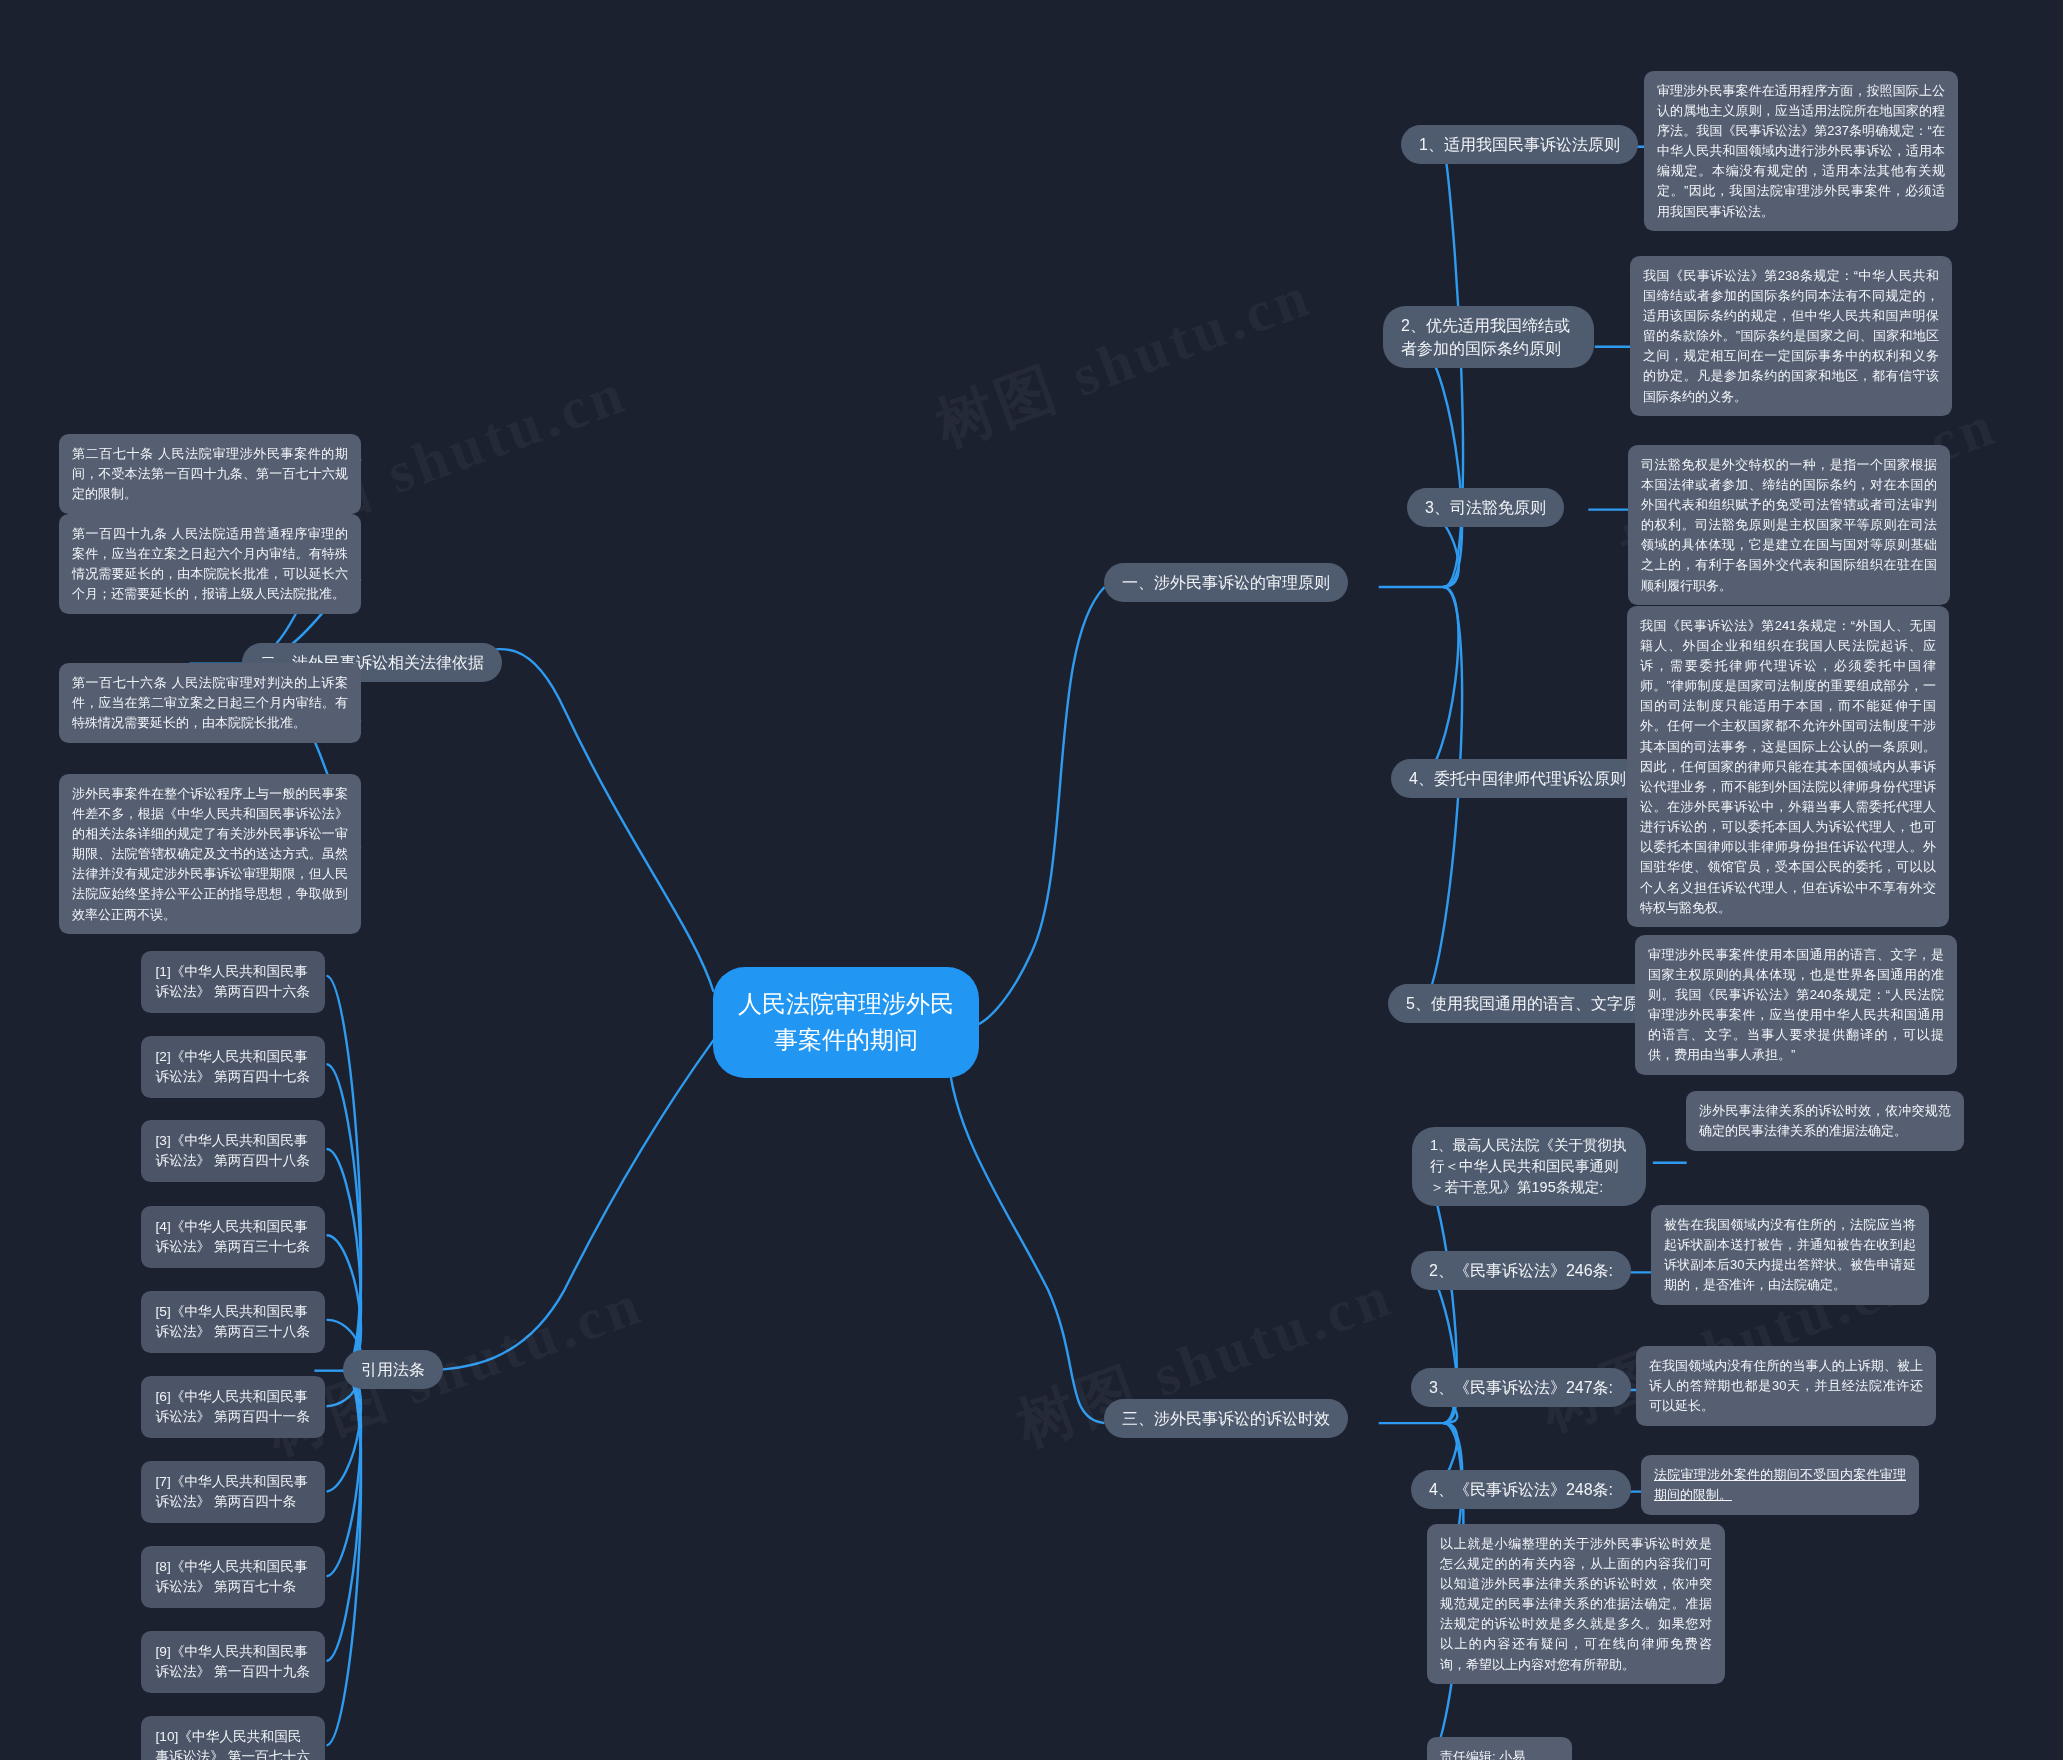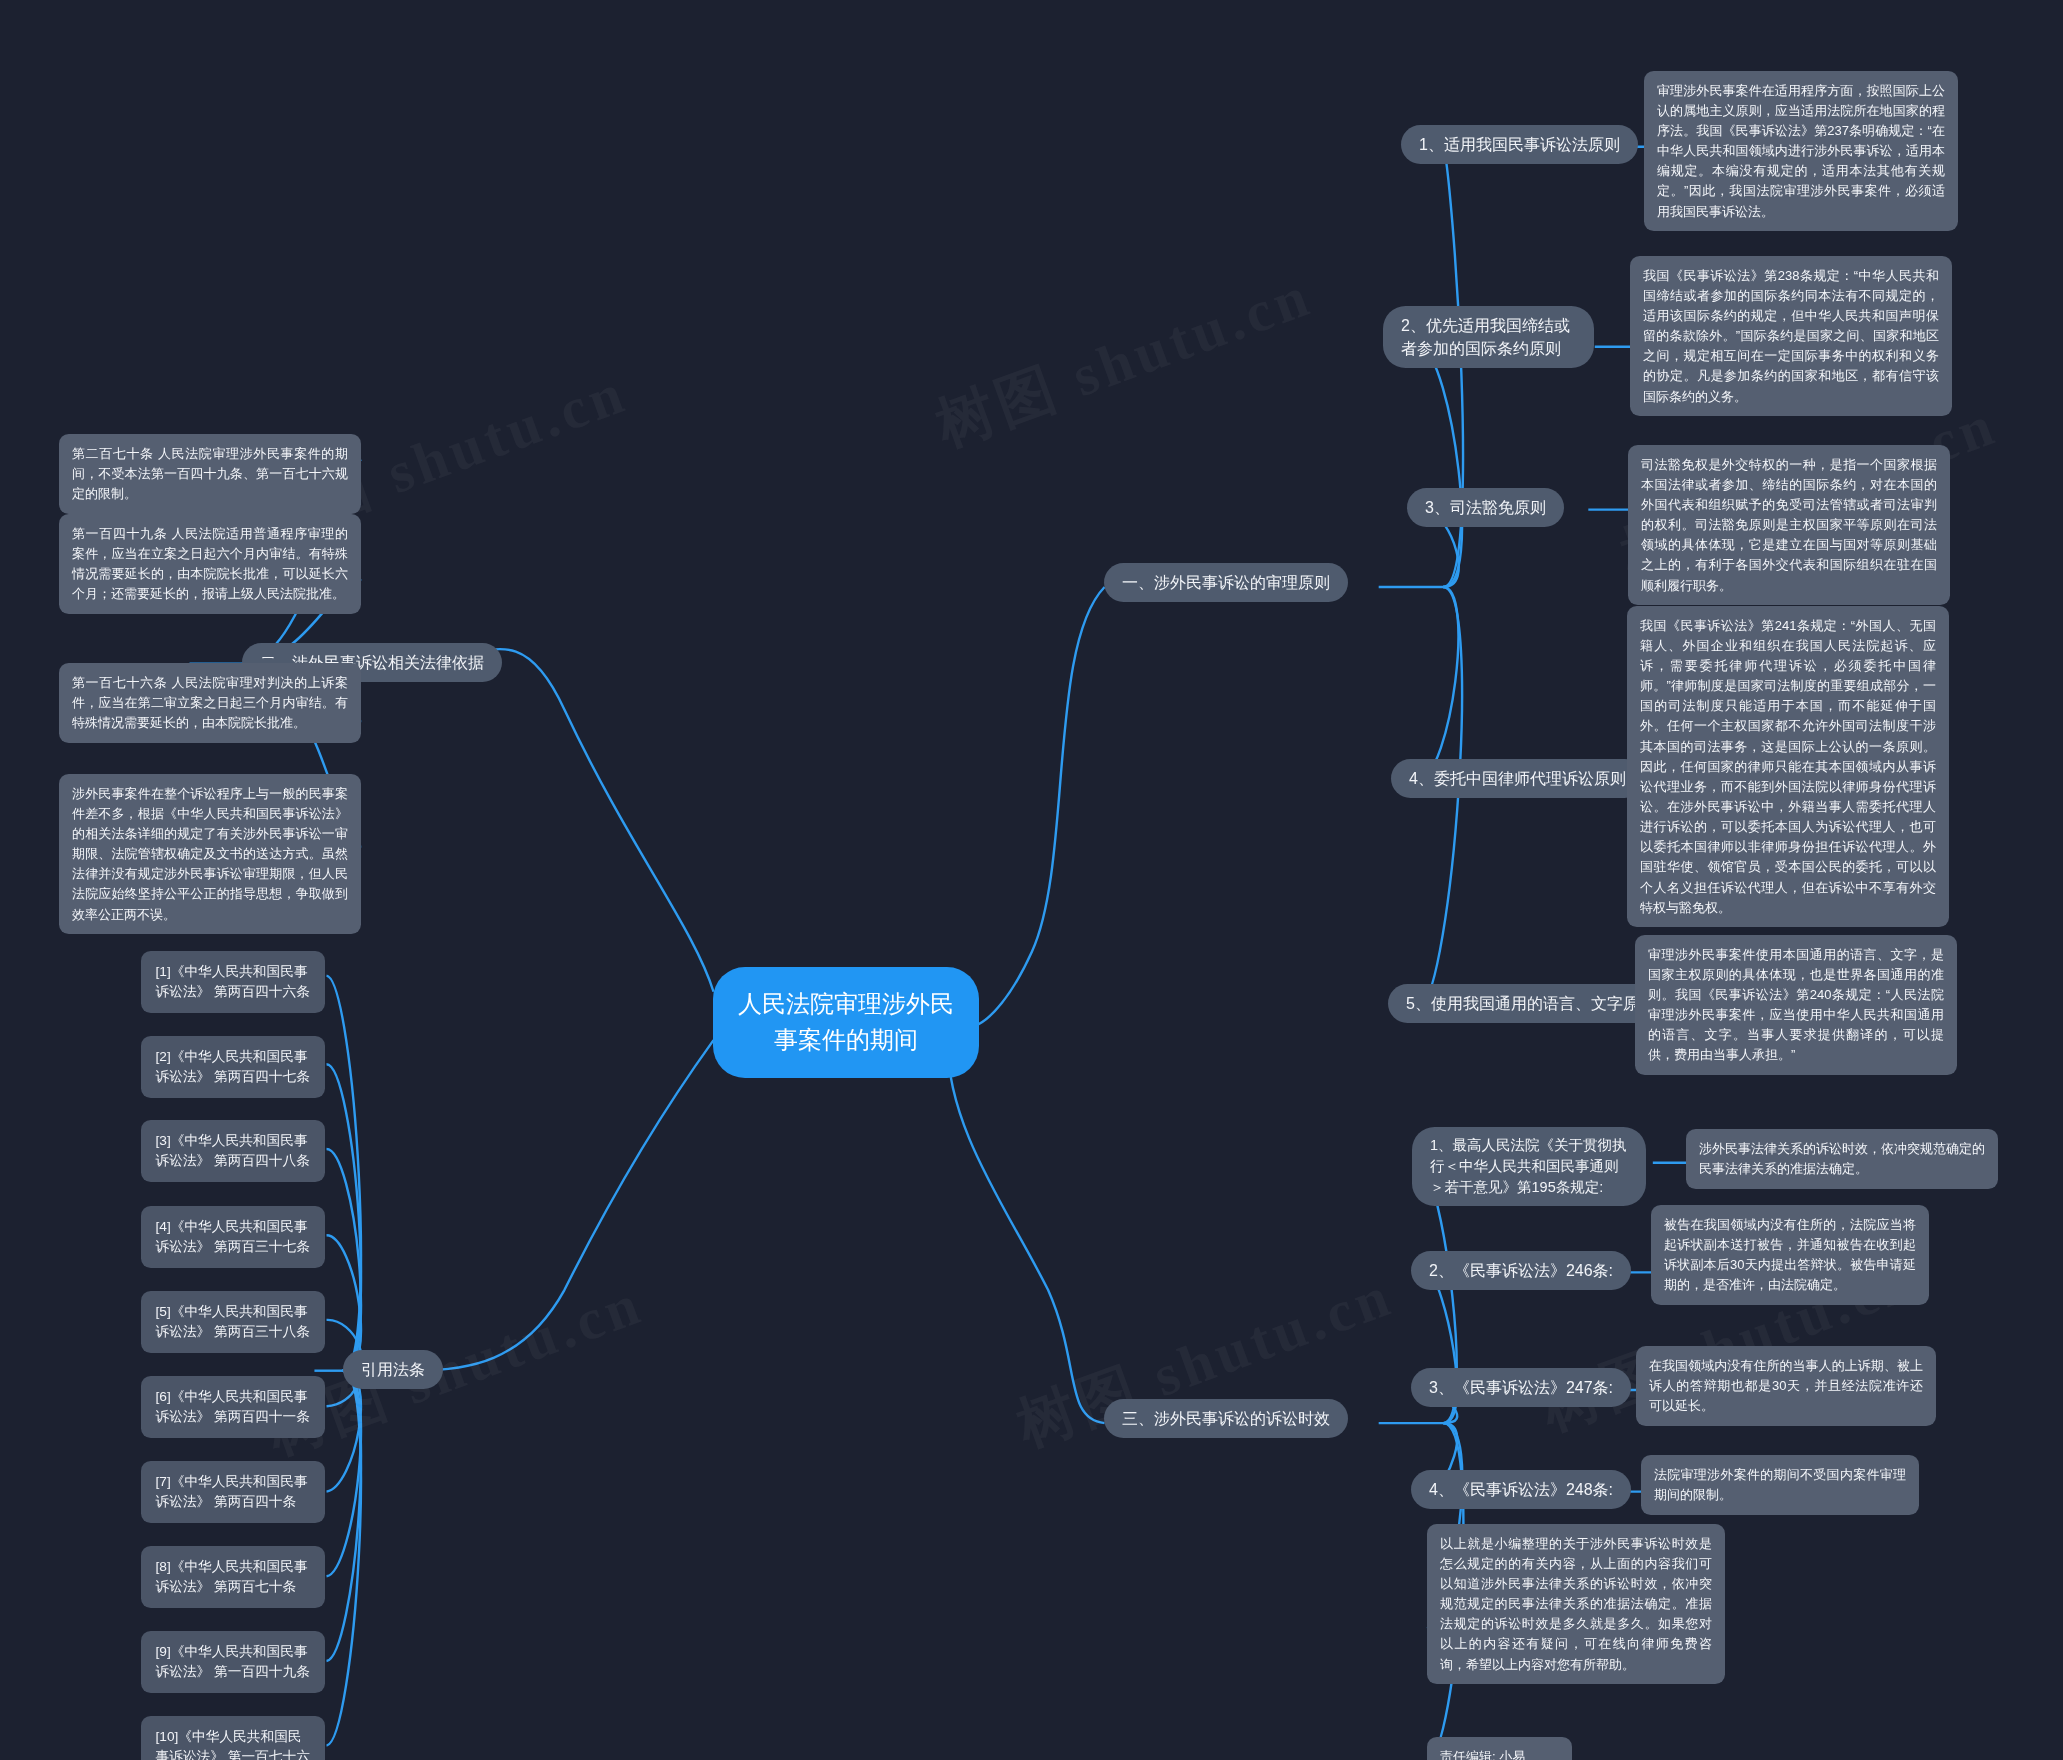--- a/index.html
+++ b/index.html
@@ -128,30 +128,30 @@
   <div class="node pill" style="left:242px;top:643px;">二、涉外民事诉讼相关法律依据</div>
 
   <div class="node leafbox" style="left:59px;top:434px;width:302px;">第二百七十条 人民法院审理涉外民事案件的期间，不受本法第一百四十九条、第一百七十六规定的限制。</div>
   <div class="node leafbox" style="left:59px;top:514px;width:302px;">第一百四十九条 人民法院适用普通程序审理的案件，应当在立案之日起六个月内审结。有特殊情况需要延长的，由本院院长批准，可以延长六个月；还需要延长的，报请上级人民法院批准。</div>
   <div class="node leafbox" style="left:59px;top:663px;width:302px;">第一百七十六条 人民法院审理对判决的上诉案件，应当在第二审立案之日起三个月内审结。有特殊情况需要延长的，由本院院长批准。</div>
   <div class="node leafbox" style="left:59px;top:774px;width:302px;">涉外民事案件在整个诉讼程序上与一般的民事案件差不多，根据《中华人民共和国民事诉讼法》的相关法条详细的规定了有关涉外民事诉讼一审期限、法院管辖权确定及文书的送达方式。虽然法律并没有规定涉外民事诉讼审理期限，但人民法院应始终坚持公平公正的指导思想，争取做到效率公正两不误。</div>
 
   <div class="node pill" style="left:1104px;top:1399px;">三、涉外民事诉讼的诉讼时效</div>
 
   <div class="node pill wrap" style="left:1412px;top:1127px;width:234px;font-size:14.5px;">1、最高人民法院《关于贯彻执行＜中华人民共和国民事通则＞若干意见》第195条规定:</div>
-  <div class="node leafbox" style="left:1686px;top:1129px;width:312px;">涉外民事法律关系的诉讼时效，依冲突规范确定的民事法律关系的准据法确定。</div>
+  <div class="node leafbox" style="left:1686px;top:1091px;width:278px;">涉外民事法律关系的诉讼时效，依冲突规范确定的民事法律关系的准据法确定。</div>
 
   <div class="node pill" style="left:1411px;top:1251px;">2、《民事诉讼法》246条:</div>
   <div class="node leafbox" style="left:1651px;top:1205px;width:278px;">被告在我国领域内没有住所的，法院应当将起诉状副本送打被告，并通知被告在收到起诉状副本后30天内提出答辩状。被告申请延期的，是否准许，由法院确定。</div>
 
   <div class="node pill" style="left:1411px;top:1368px;">3、《民事诉讼法》247条:</div>
   <div class="node leafbox" style="left:1636px;top:1346px;width:300px;">在我国领域内没有住所的当事人的上诉期、被上诉人的答辩期也都是30天，并且经法院准许还可以延长。</div>
 
   <div class="node pill" style="left:1411px;top:1470px;">4、《民事诉讼法》248条:</div>
-  <div class="node leafbox" style="left:1641px;top:1455px;width:278px;">法院审理涉外案件的期间不受国内案件审理期间的限制。</div>
+  <div class="node leafbox" style="left:1641px;top:1455px;width:278px;text-decoration:underline;">法院审理涉外案件的期间不受国内案件审理期间的限制。</div>
 
   <div class="node leafbox" style="left:1427px;top:1524px;width:298px;">以上就是小编整理的关于涉外民事诉讼时效是怎么规定的的有关内容，从上面的内容我们可以知道涉外民事法律关系的诉讼时效，依冲突规范规定的民事法律关系的准据法确定。准据法规定的诉讼时效是多久就是多久。如果您对以上的内容还有疑问，可在线向律师免费咨询，希望以上内容对您有所帮助。</div>
   <div class="node leafbox" style="left:1427px;top:1737px;width:145px;">责任编辑: 小易</div>
 
   <div class="node pill" style="left:343px;top:1350px;">引用法条</div>
 
   <div class="node citebox" style="left:141px;top:951px;width:184px;">[1]《中华人民共和国民事诉讼法》 第两百四十六条</div>
   <div class="node citebox" style="left:141px;top:1036px;width:184px;">[2]《中华人民共和国民事诉讼法》 第两百四十七条</div>
   <div class="node citebox" style="left:141px;top:1120px;width:184px;">[3]《中华人民共和国民事诉讼法》 第两百四十八条</div>
   <div class="node citebox" style="left:141px;top:1206px;width:184px;">[4]《中华人民共和国民事诉讼法》 第两百三十七条</div>

